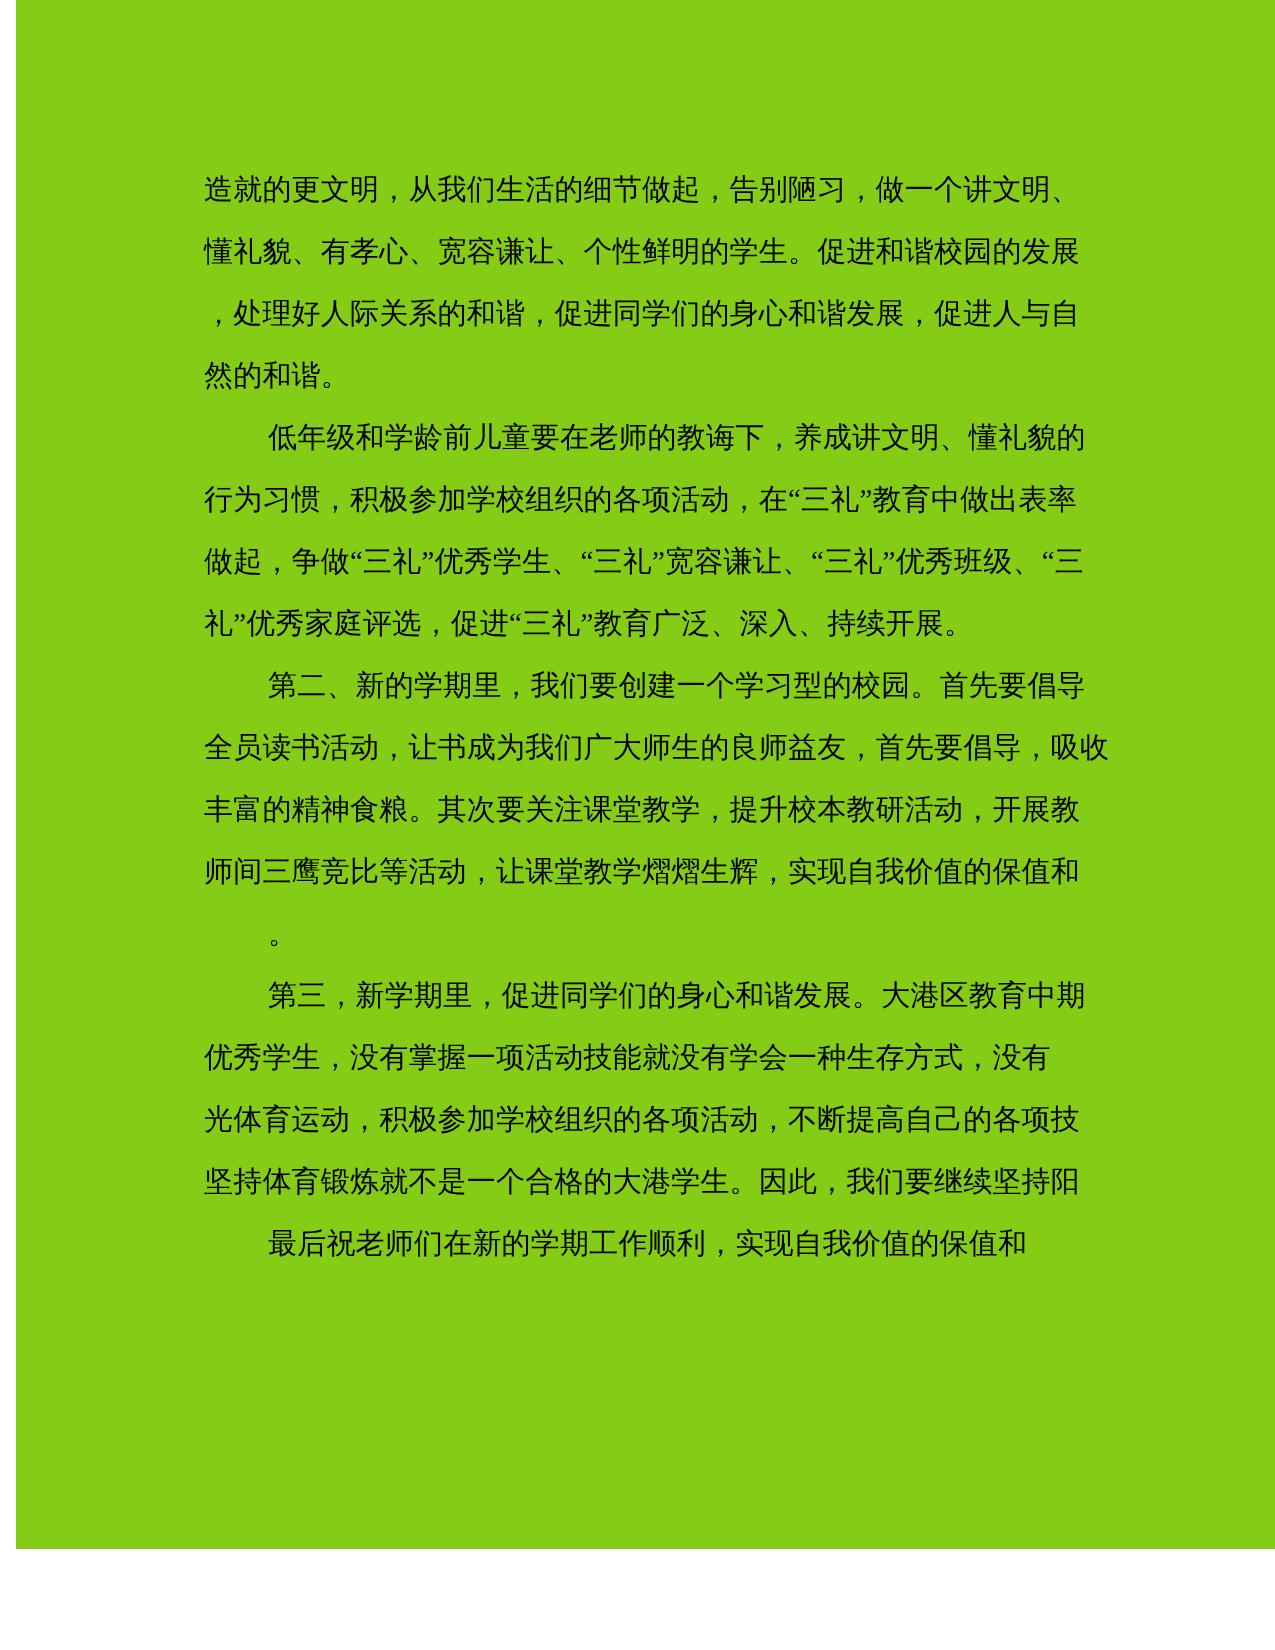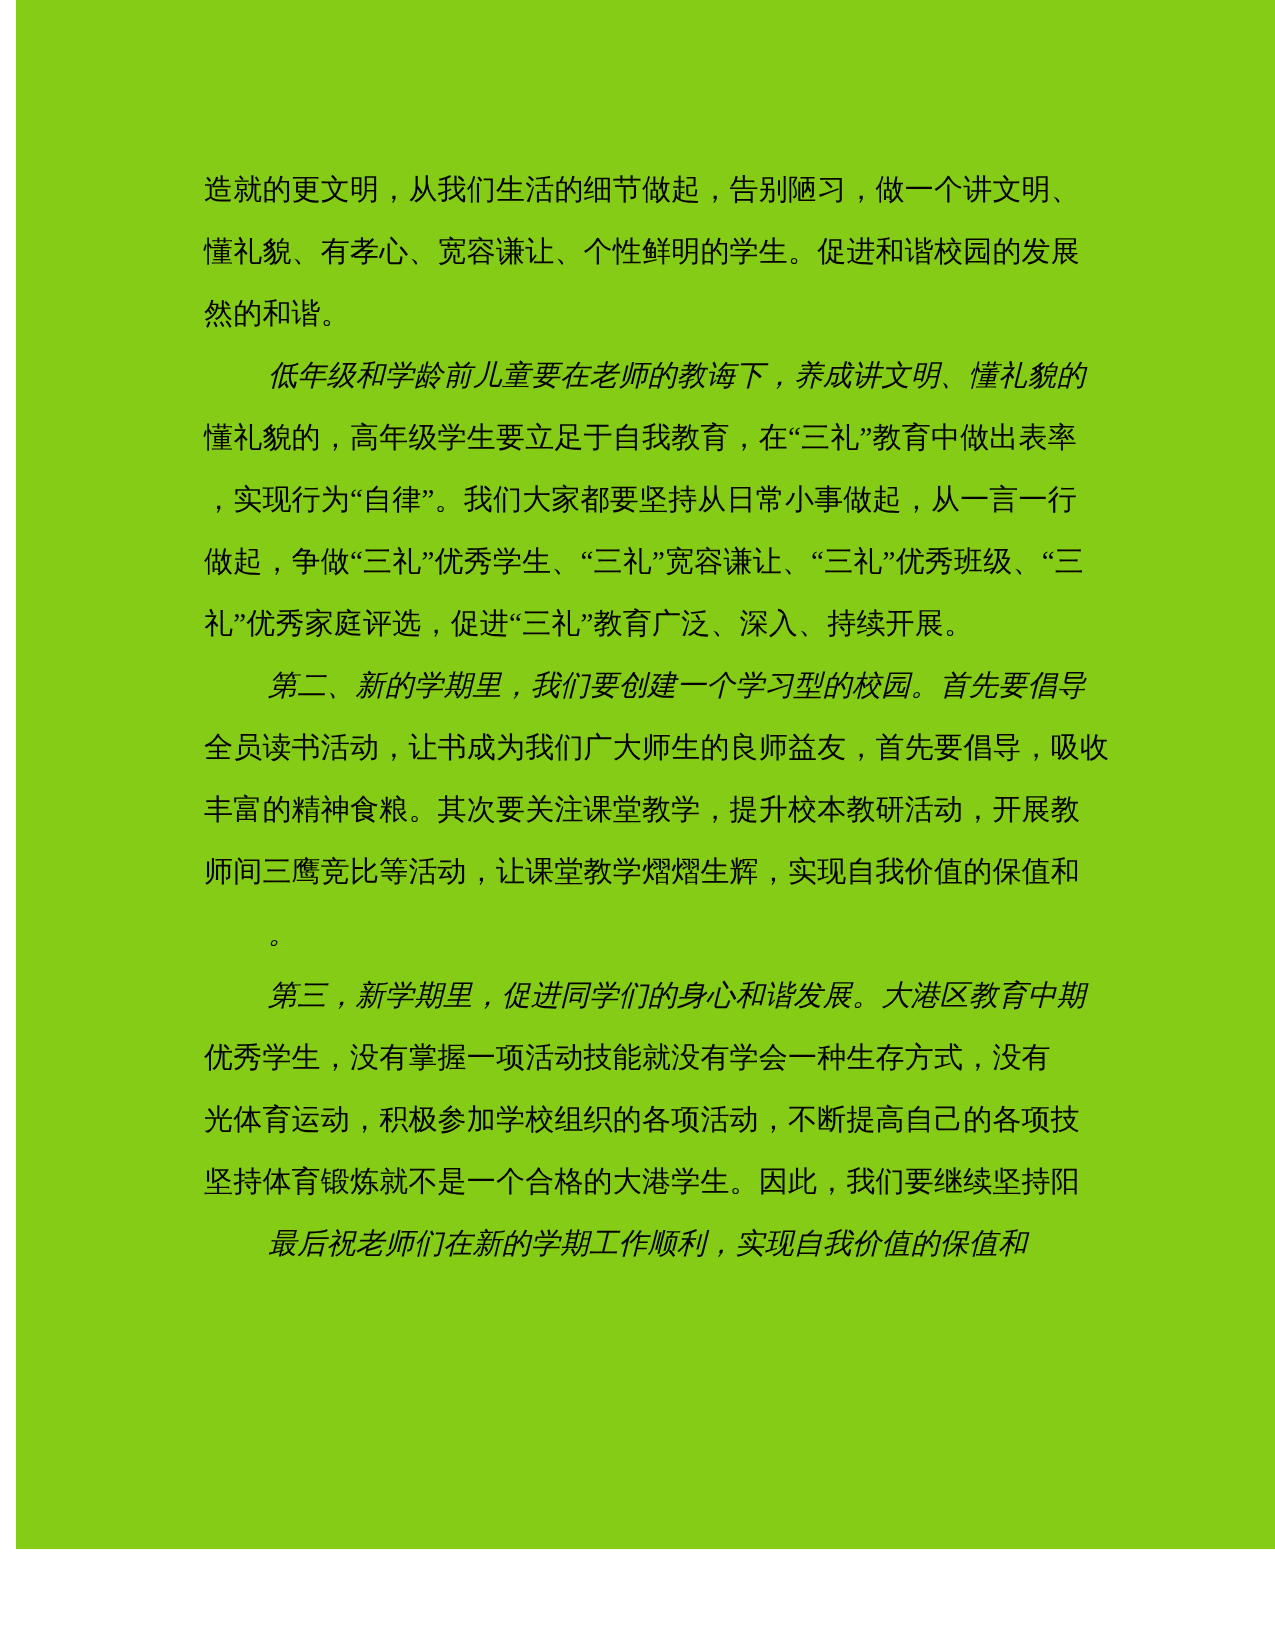--- a/index.html
+++ b/index.html
@@ -34,34 +34,33 @@
     height: 62px;
     line-height: 62px;
     font-size: 29px;
     letter-spacing: 0.2px;
     color: #000000;
     white-space: nowrap;
     font-weight: 400;
   }
   .indent {
     padding-left: 64px;
-    font-style: italic;
   }
 </style>
 </head>
 <body>
 
 <div class="page">
   <div class="text-block">
     <p class="line">造就的更文明，从我们生活的细节做起，告别陋习，做一个讲文明、</p>
     <p class="line">懂礼貌、有孝心、宽容谦让、个性鲜明的学生。促进和谐校园的发展</p>
+    <p class="line">，处理好人际关系的和谐，促进同学们的身心和谐发展，促进人与自</p>
     <p class="line">然的和谐。</p>
     <p class="line indent">低年级和学龄前儿童要在老师的教诲下，养成讲文明、懂礼貌的</p>
-    <p class="line">懂礼貌的，高年级学生要立足于自我教育，在“三礼”教育中做出表率</p>
-    <p class="line">，实现行为“自律”。我们大家都要坚持从日常小事做起，从一言一行</p>
+    <p class="line">行为习惯，积极参加学校组织的各项活动，在“三礼”教育中做出表率</p>
     <p class="line">做起，争做“三礼”优秀学生、“三礼”宽容谦让、“三礼”优秀班级、“三</p>
     <p class="line">礼”优秀家庭评选，促进“三礼”教育广泛、深入、持续开展。</p>
     <p class="line indent">第二、新的学期里，我们要创建一个学习型的校园。首先要倡导</p>
     <p class="line">全员读书活动，让书成为我们广大师生的良师益友，首先要倡导，吸收</p>
     <p class="line">丰富的精神食粮。其次要关注课堂教学，提升校本教研活动，开展教</p>
     <p class="line">师间三鹰竞比等活动，让课堂教学熠熠生辉，实现自我价值的保值和</p>
     <p class="line indent">。</p>
     <p class="line indent">第三，新学期里，促进同学们的身心和谐发展。大港区教育中期</p>
     <p class="line">优秀学生，没有掌握一项活动技能就没有学会一种生存方式，没有</p>
     <p class="line">光体育运动，积极参加学校组织的各项活动，不断提高自己的各项技</p>

